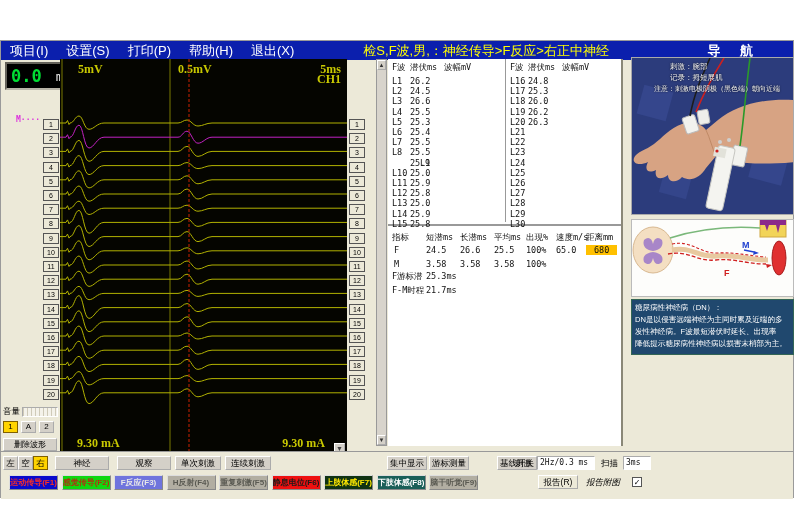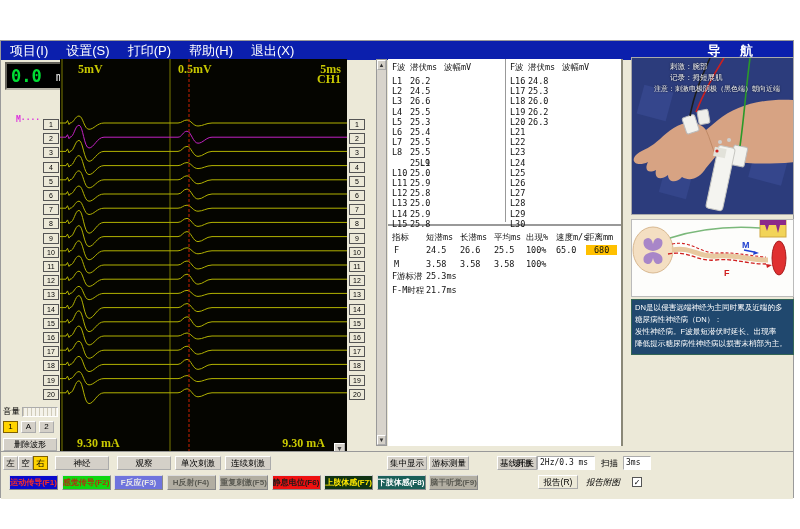--- a/index.html
+++ b/index.html
@@ -66,20 +66,21 @@
 <div id="stage">
   <div id="app">
 
     <div id="menubar">
 
       <span class="menu-item">项目(I)</span>
         <span class="menu-item">设置(S)</span>
         <span class="menu-item">打印(P)</span>
         <span class="menu-item">帮助(H)</span>
         <span class="menu-item">退出(X)</span>
+        <span id="status-text">检S,F波,男,：神经传导&gt;F反应&gt;右正中神经</span>
       <span id="nav-label">导 航</span>
     </div>
 
     <div id="current-box">
       <span id="current-value">0.0</span>
       <span id="current-unit">mA</span>
     </div>
 
     <div id="marker-label">M····</div>
 
@@ -315,22 +316,22 @@
           <path d="M40,24 C60,20 68,34 86,33 C104,32 118,36 134,37" stroke="#d02020" stroke-width="1.1" stroke-dasharray="3 2" fill="none"></path>
           <path d="M134,44 l6,1 l-5,3 Z" fill="#d02020"></path>
           <path d="M112,30 l10,2" stroke="#2040d0" stroke-width="1.3"></path>
           <path d="M122,31 l5,2 l-6,2 Z" fill="#2040d0"></path>
           <text x="92" y="56" font-size="9" font-weight="bold" fill="#d02020">F</text>
           <text x="110" y="28" font-size="9" font-weight="bold" fill="#2040d0">M</text>
         </svg>
       </div>
 
       <div id="info-panel">
+          <div class="iline">糖尿病性神经病（DN）：</div>
           <div class="iline">DN是以侵害远端神经为主同时累及近端的多</div>
-          <div class="iline">糖尿病性神经病（DN）：</div>
           <div class="iline">发性神经病。F波最短潜伏时延长、出现率</div>
           <div class="iline">降低提示糖尿病性神经病以损害末梢部为主。</div>
         </div>
     </div>
 
     <div id="volume-row">
       <span id="volume-label">音量</span>
       <div id="volume-bar"></div>
     </div>
     <div id="chan-btns">

